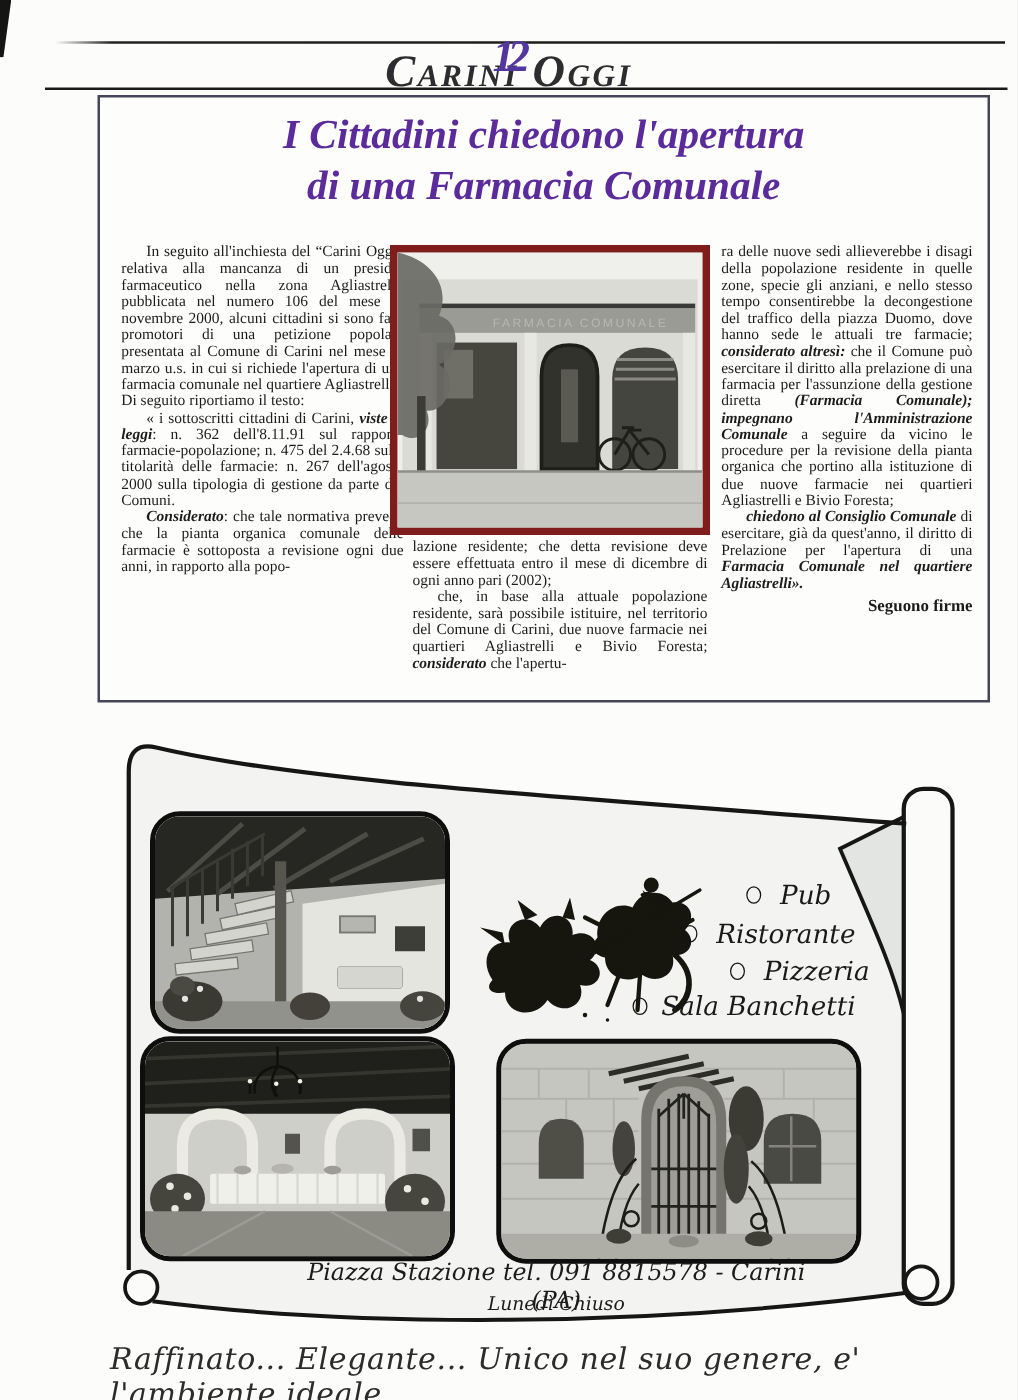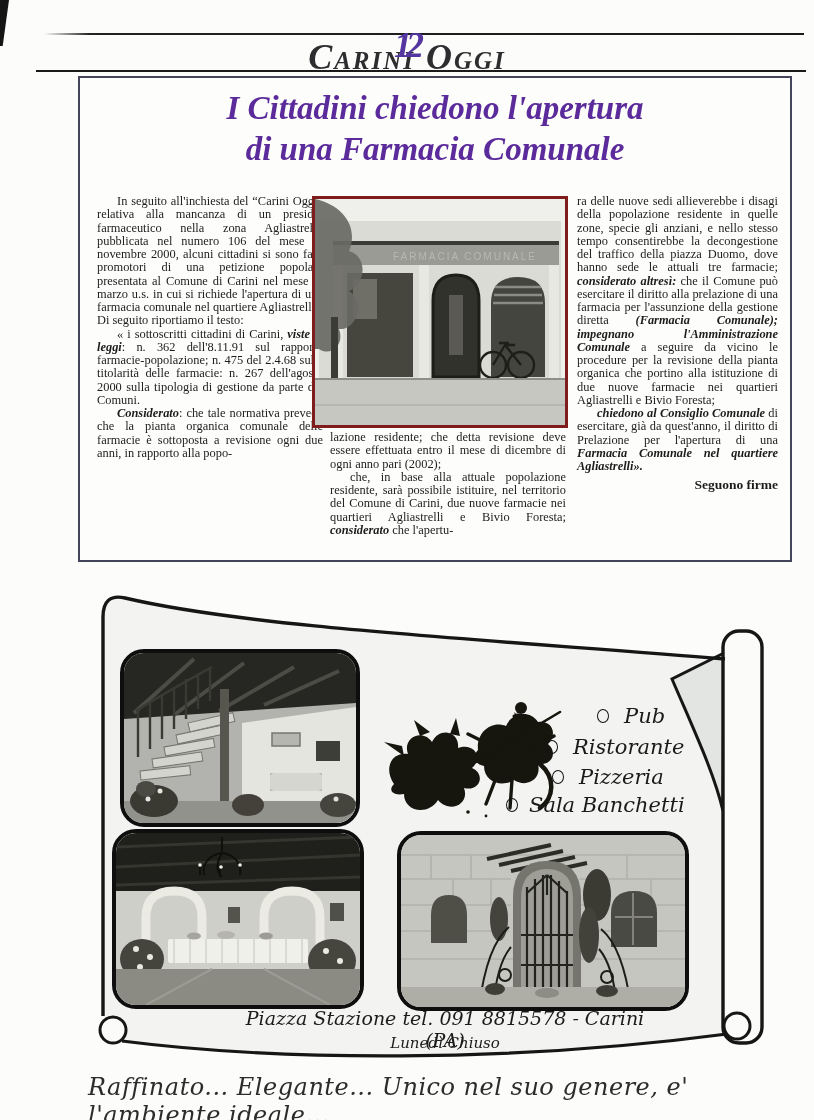--- a/index.html
+++ b/index.html
@@ -23,42 +23,42 @@
   .article-title{margin:10px 10px 0;text-align:center;font-weight:bold;font-style:italic;
         font-size:33px;line-height:41px;color:#5b2a9b;}
   .bt{font-size:12.4px;line-height:13.25px;text-align:justify;}
   .bt p{margin:0;}
   .ind{text-indent:20px;}
   .bi{font-weight:bold;font-style:italic;}
   .col-left{position:absolute;left:17px;top:117px;width:226px;height:360px;}
   .col-mid{position:absolute;left:250px;top:353px;width:236px;height:126px;}
   .col-right{position:absolute;left:497px;top:117px;width:201px;height:362px;}
   .article-photo{position:absolute;left:232px;top:118px;width:256px;height:232px;
-        border:3px solid #7f1d1d;background:#ddddd9;box-sizing:border-box;}
+        border:6px solid #7f1d1d;background:#ddddd9;box-sizing:border-box;}
   .article-photo svg{display:block;width:100%;height:100%;}
   .signature{margin-top:5px;text-align:right;font-weight:bold;font-size:13.5px;}
   
   .scroll-svg{position:absolute;left:78px;top:583px;width:706px;height:497px;}
   .ad-photo{position:absolute;border:4px solid #0e0e0e;border-radius:24px;overflow:hidden;
         background:#c7c7c3;box-sizing:border-box;}
   .ad-photo svg{display:block;width:100%;height:100%;}
   .photo-stairs{left:120px;top:649px;width:240px;height:178px;}
   .photo-hall{left:112px;top:829px;width:252px;height:180px;}
   .photo-courtyard{left:397px;top:831px;width:292px;height:180px;}
   .ad-title{position:absolute;left:380px;top:656px;width:330px;padding-left:9px;
         border-left:3px solid #101010;font-family:"DejaVu Serif", serif;font-weight:bold;
         font-size:26px;letter-spacing:1px;color:#131313;text-shadow:0.6px 0 #131313;}
   .horse{position:absolute;left:380px;top:686px;width:188px;height:142px;}
   .svc{position:absolute;display:flex;align-items:center;gap:15px;
         font-family:"DejaVu Serif", serif;font-style:italic;font-size:21px;color:#1a1a1a;}
   .svc-bullet{display:inline-block;width:10px;height:12px;border:1.6px solid #141414;
         border-radius:50%;background:transparent;flex:none;}
   .svc1{left:597px;top:704px;justify-content:flex-end;}
   .svc2{left:546px;top:735px;}
-  .svc3{left:552px;top:765px;justify-content:flex-end;}
+  .svc3{left:584px;top:765px;justify-content:flex-end;}
   .svc4{left:506px;top:793px;}
   .svc4 .svc-bullet{margin-right:-4px;}
   .ad-phone{position:absolute;left:225px;top:1007px;width:440px;text-align:center;
         font-family:"DejaVu Serif", serif;font-style:italic;font-size:19px;color:#1c1c1c;}
   .ad-closed{position:absolute;left:225px;top:1034px;width:440px;text-align:center;
         font-family:"DejaVu Serif", serif;font-style:italic;font-size:15px;color:#1c1c1c;}
   .tagline{position:absolute;left:88px;top:1073px;width:700px;
         font-family:"DejaVu Serif", serif;font-style:italic;font-size:24px;
         letter-spacing:0.5px;color:#2c2c2c;}
 </style>

